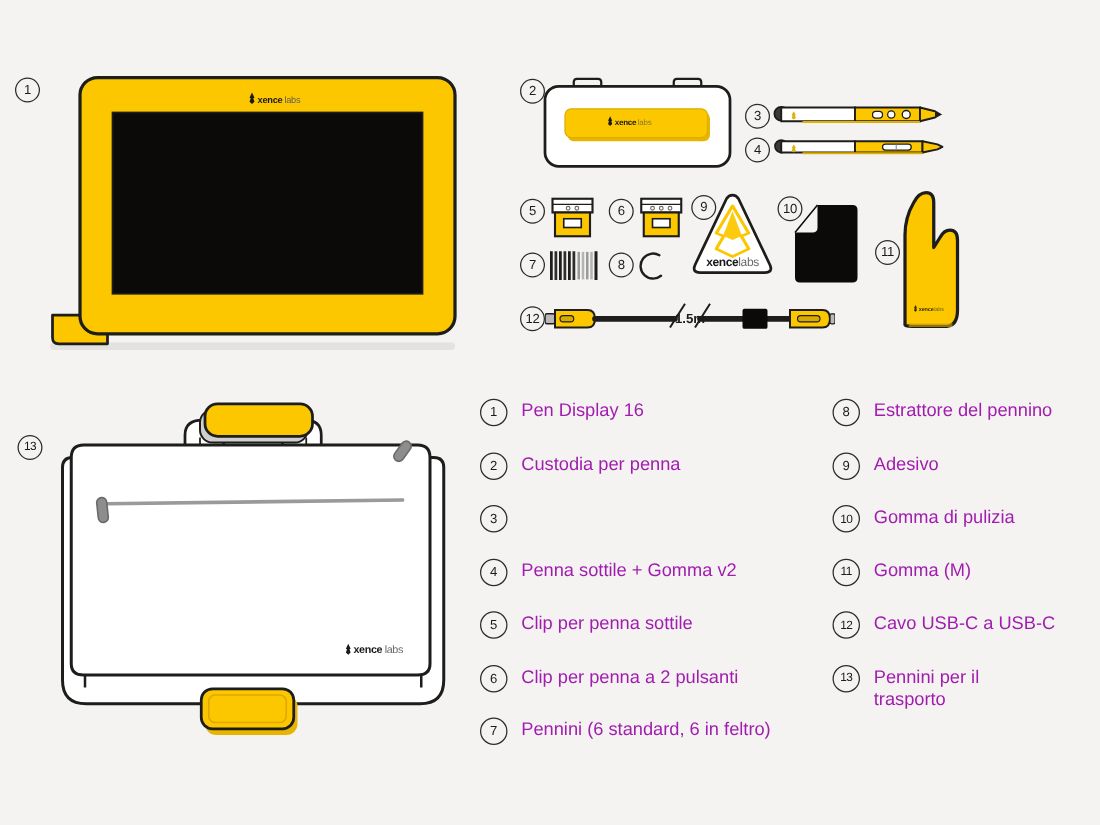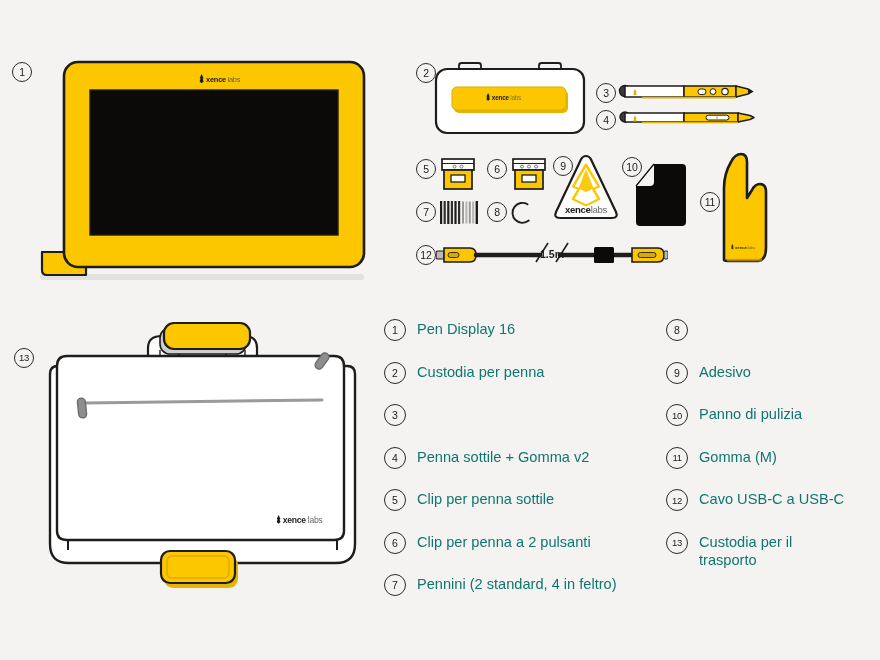--- a/index.html
+++ b/index.html
@@ -54,21 +54,21 @@
     display: flex; align-items: center; justify-content: center;
     font-size: 10.5px;
     color: #1b1b1b;
     margin-right: 11px;
     margin-top: 1px;
   }
   .legend-row .num.two { font-size: 9.5px; letter-spacing: -0.4px; }
   .legend-row .txt {
     font-size: 14.6px;
     line-height: 1.28;
-    color: #0f766e;
+    color: #a21caf;
     padding-top: 2px;
     white-space: pre-line;
   }
 
   
   .art { position: absolute; }
 </style>
 </head>
 <body>
 
@@ -343,46 +343,47 @@
       <div class="legend-row">
         <span class="num">5</span>
         <span class="txt">Clip per penna sottile</span>
       </div>
       <div class="legend-row">
         <span class="num">6</span>
         <span class="txt">Clip per penna a 2 pulsanti</span>
       </div>
       <div class="legend-row">
         <span class="num">7</span>
-        <span class="txt">Pennini (2 standard, 4 in feltro)</span>
+        <span class="txt">Pennini (6 standard, 6 in feltro)</span>
       </div>
     </div>
 
     <div class="legend-col right">
       <div class="legend-row">
         <span class="num">8</span>
+        <span class="txt">Estrattore del pennino</span>
       </div>
       <div class="legend-row">
         <span class="num">9</span>
         <span class="txt">Adesivo</span>
       </div>
       <div class="legend-row">
         <span class="num two">10</span>
-        <span class="txt">Panno di pulizia</span>
+        <span class="txt">Gomma di pulizia</span>
       </div>
       <div class="legend-row">
         <span class="num two">11</span>
         <span class="txt">Gomma (M)</span>
       </div>
       <div class="legend-row">
         <span class="num two">12</span>
         <span class="txt">Cavo USB-C a USB-C</span>
       </div>
       <div class="legend-row">
         <span class="num two">13</span>
-        <span class="txt">Custodia per il
+        <span class="txt">Pennini per il
 trasporto</span>
       </div>
     </div>
 
   </div>
 
 </div>
 
 </body></html>

